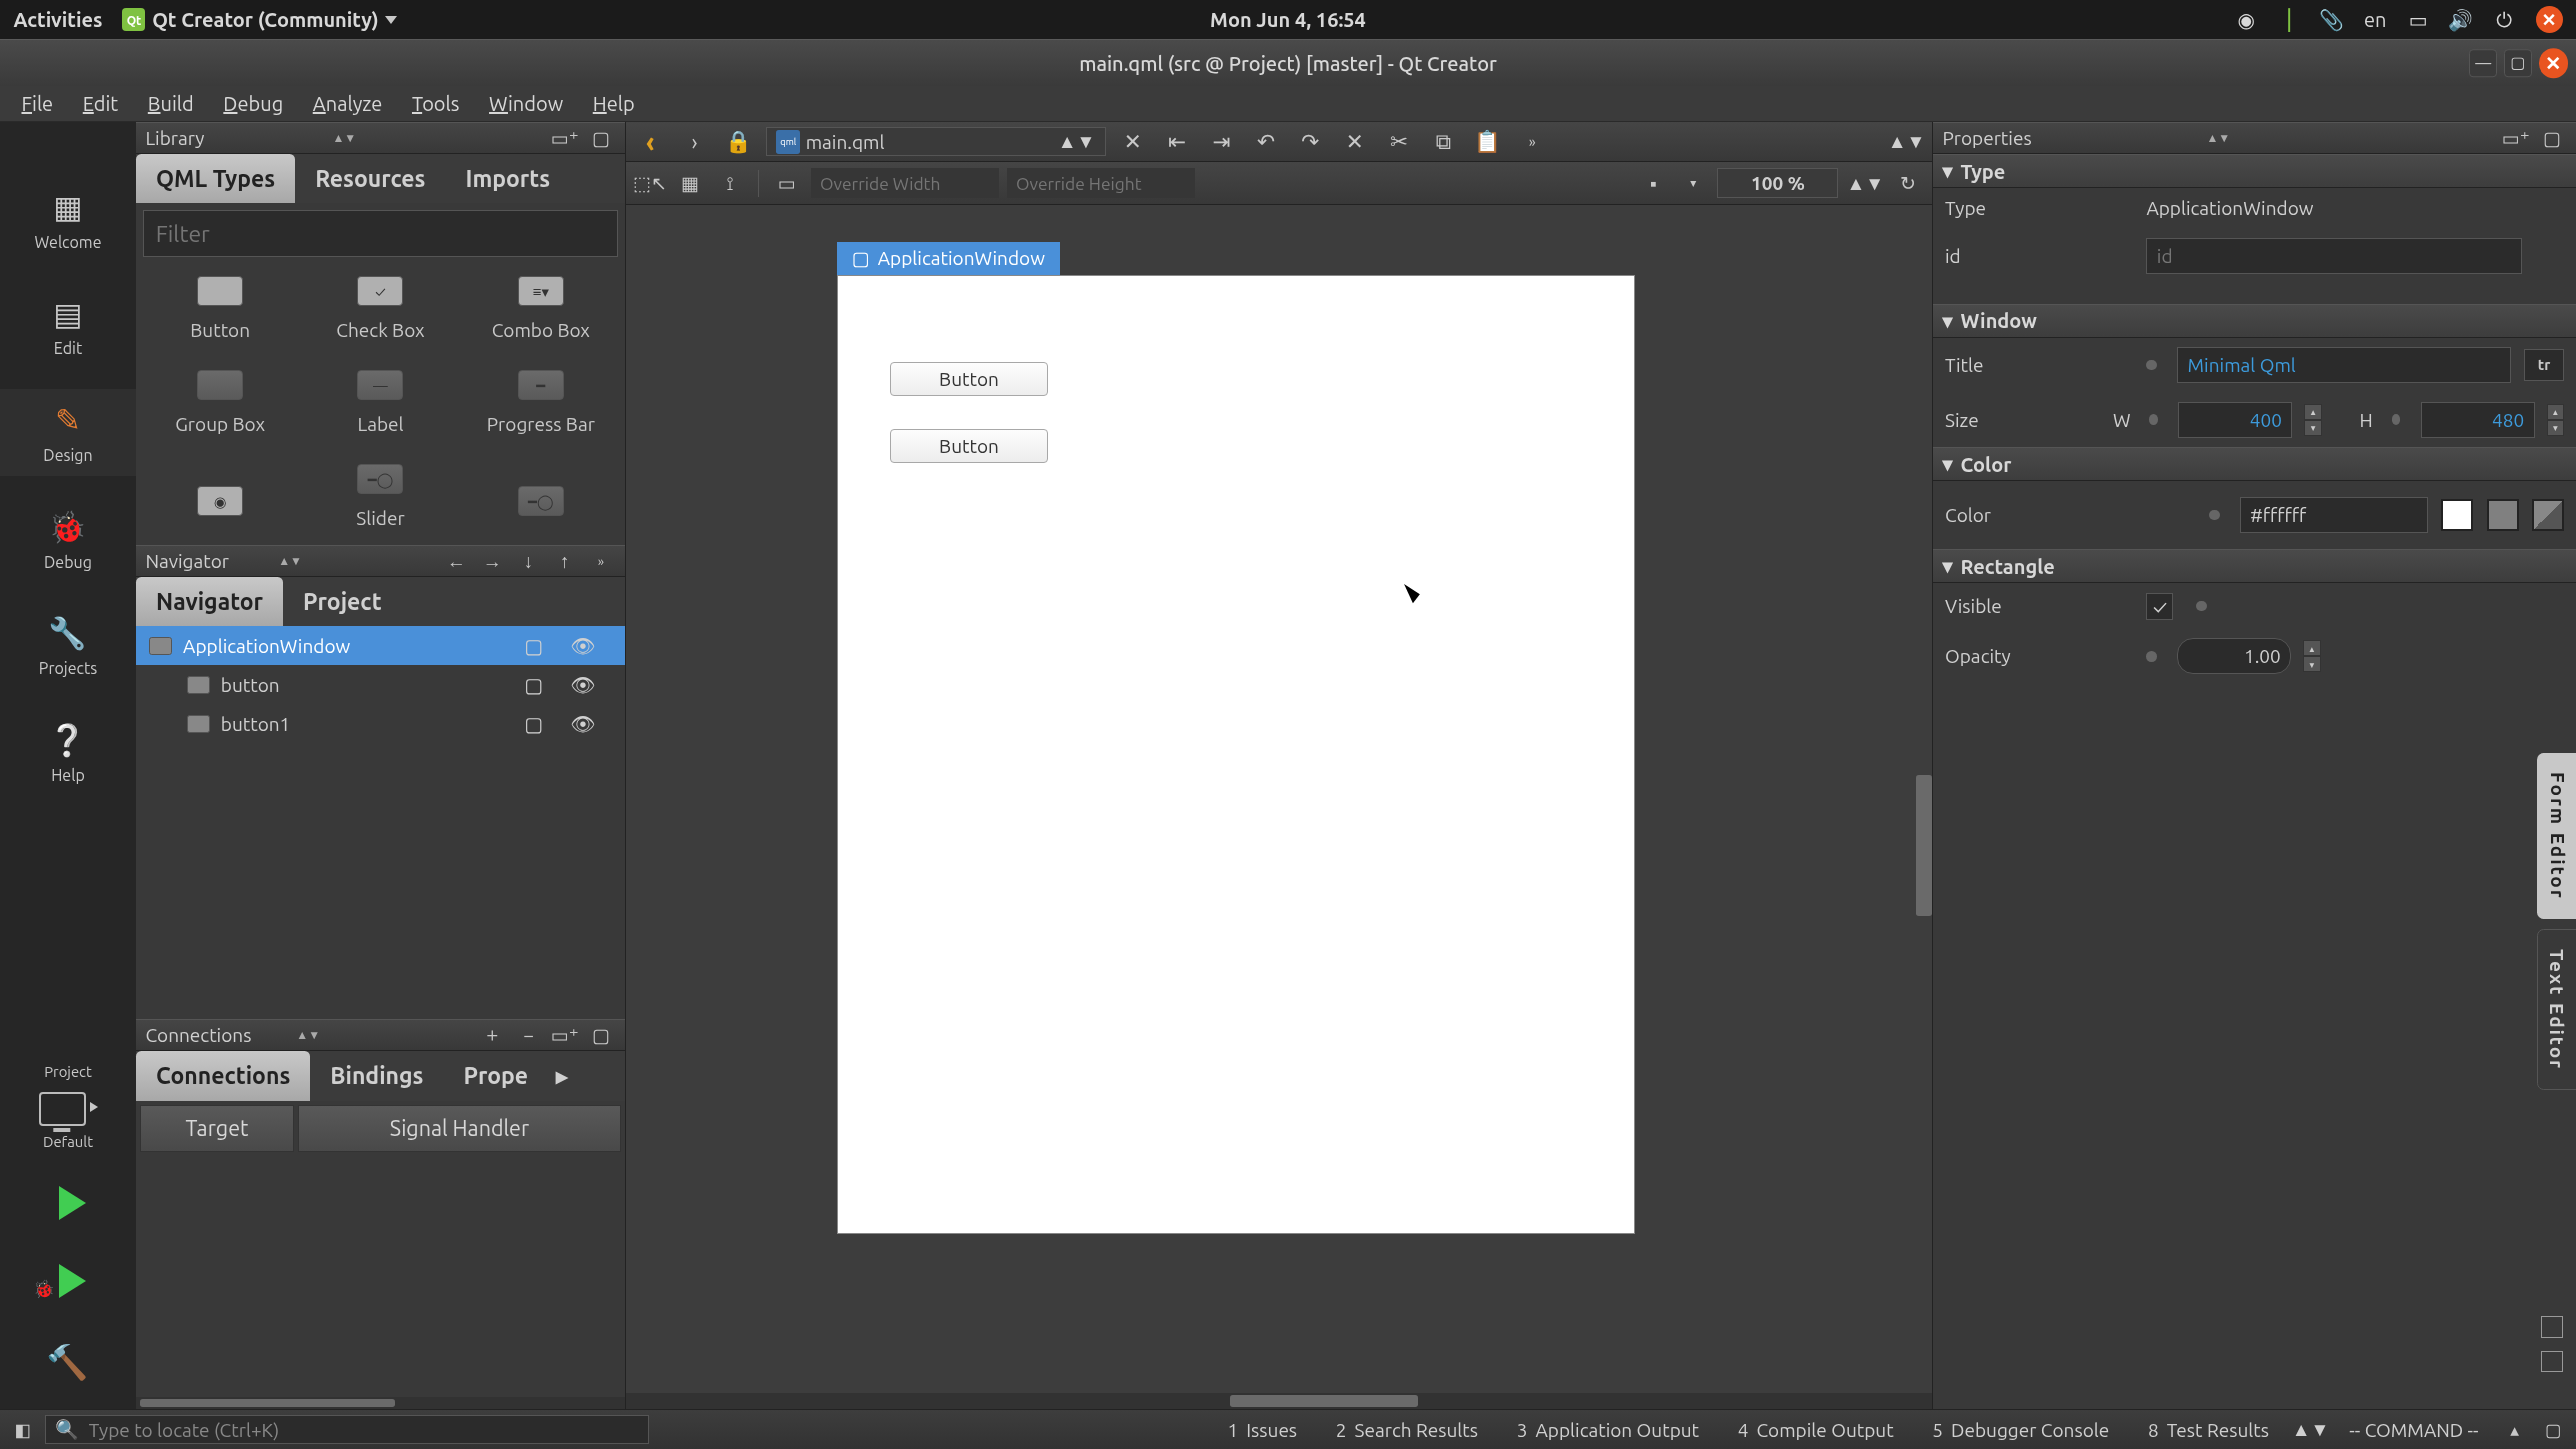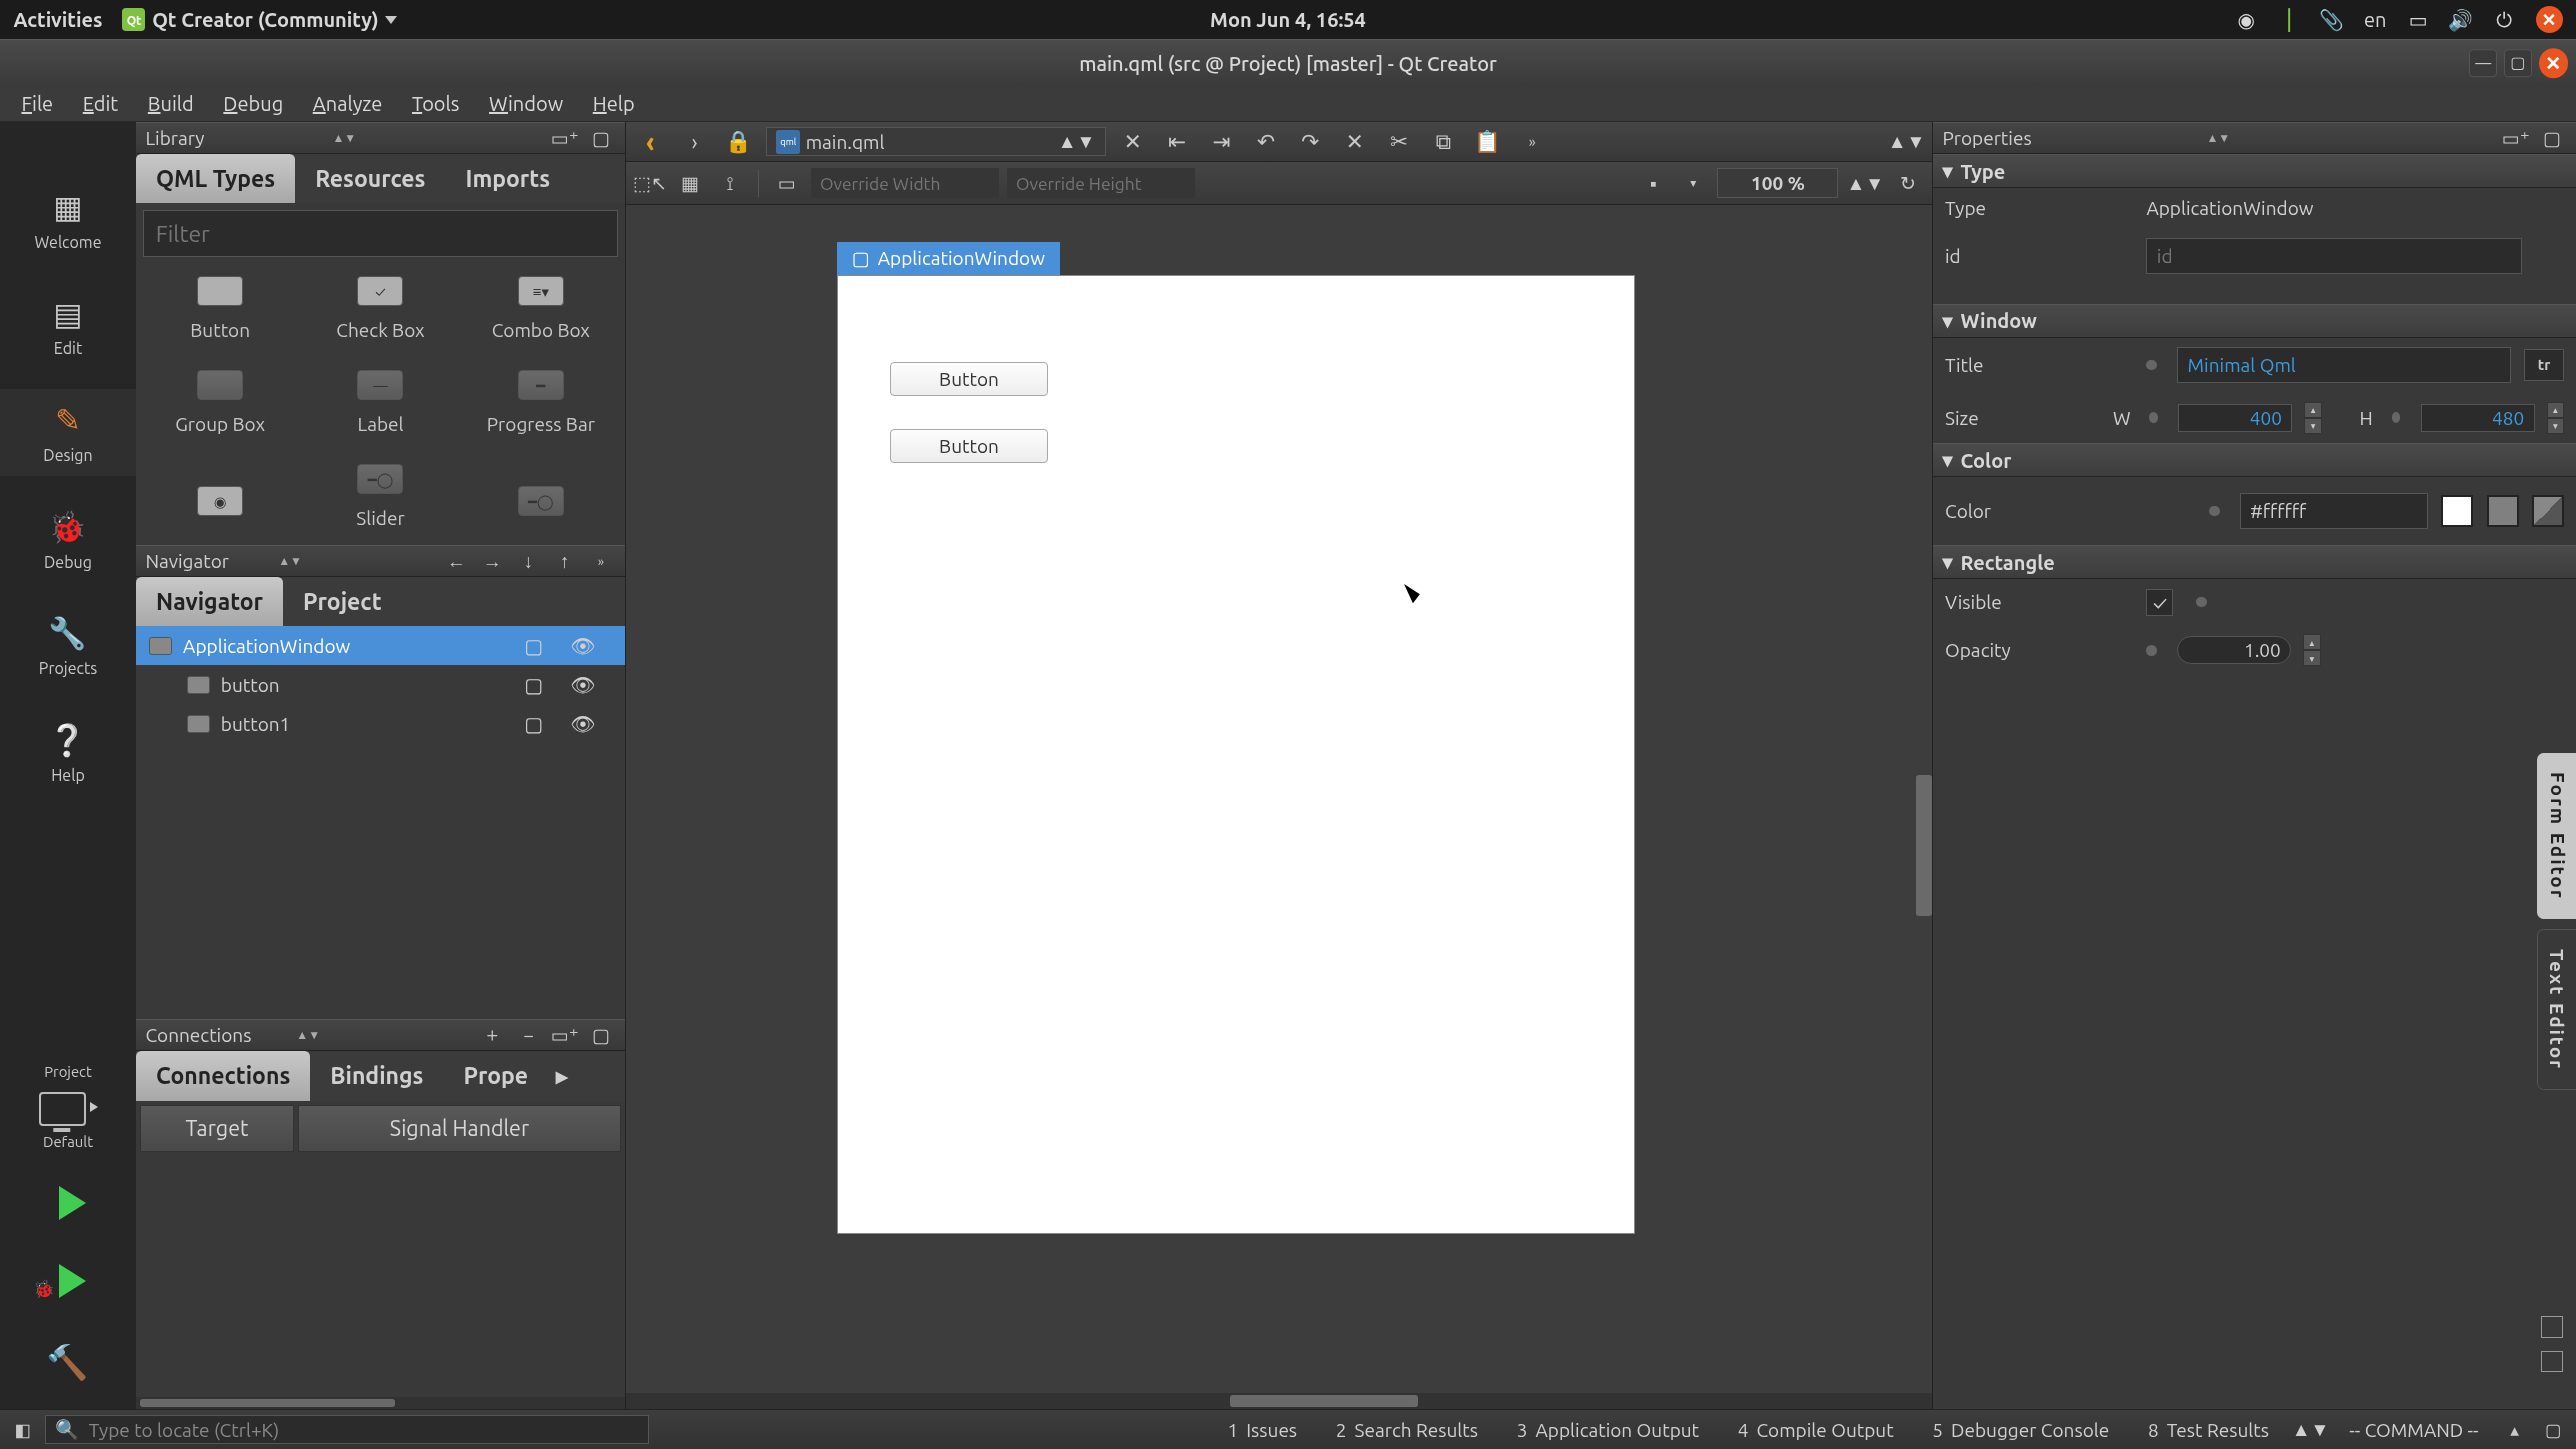--- a/index.html
+++ b/index.html
@@ -99,21 +99,21 @@
   .state-card { width: 282px; height: 60px; background: #4a90d9; color: #fff; font-size: 19px; padding: 6.7px 40px; display: flex; align-items: flex-start; border: 1.3px solid #3a7bbf; }
   .states-scrollbar { position: absolute; bottom: 0; left: 0; right: 0; height: 12px; background: #323232; }
 
   
   .right-col { width: 644px; background: #393939; display: flex; flex-direction: column; border-left: 1.3px solid #222; position: relative; }
   .prop-section-header { height: 34px; background: linear-gradient(#4a4a4a,#3d3d3d); display: flex; align-items: center; gap: 8px; padding: 0 9.4px; color: #d8d8d8; font-size: 20px; font-weight: 600; border-top: 0.7px solid #555; border-bottom: 0.7px solid #222; }
   .prop-row { display: flex; align-items: center; padding: 9.4px 12px; gap: 13.4px; }
   .prop-label { width: 188px; color: #d0d0d0; font-size: 19px; }
   .prop-value-static { color: #d0d0d0; font-size: 19px; }
   .prop-field { background: #2b2b2b; border: 1.3px solid #555; color: #3d9bdc; height: 36px; padding: 0 9.4px; font-size: 19px; flex: 1; max-width: 376px; }
-  .prop-field-small { width: 114px; background: #2b2b2b; border: 1.3px solid #555; color: #3d9bdc; height: 28px; text-align: right; padding: 0 9.4px; font-size: 19px; }
+  .prop-field-small { width: 114px; background: #2b2b2b; border: 1.3px solid #555; color: #3d9bdc; height: 36px; text-align: right; padding: 0 9.4px; font-size: 19px; }
   .spinner { display: flex; flex-direction: column; margin-left: -1.3px; }
   .spinner div { width: 17.4px; height: 16px; background: #555; border: 0.7px solid #333; display: flex; align-items: center; justify-content: center; font-size: 9.4px; color: #ccc; }
   .dim-label { color: #d0d0d0; font-size: 19px; margin: 0 5.4px 0 0; }
   .dot { width: 10.7px; height: 10.7px; border-radius: 50%; background: #666; margin-right: 6.7px; }
   .tr-box { width: 40px; height: 32px; background: #2b2b2b; border: 1.3px solid #555; color: #c8c8c8; display: flex; align-items: center; justify-content: center; font-size: 14.8px; font-weight: 700; }
   .color-swatch { width: 32px; height: 32px; border: 2px solid #222; }
   .checkbox { width: 27px; height: 27px; background: #2b2b2b; border: 1.3px solid #555; display: flex; align-items: center; justify-content: center; color: #d0d0d0; font-size: 20px; }
 
   .side-tabs { position: absolute; right: -1.3px; top: 631px; display: flex; flex-direction: column; gap: 10.7px; }
   .side-tab { writing-mode: vertical-rl; background: #c8c8c8; color: #222; font-size: 19px; font-weight: 600; padding: 19px 8px; border-radius: 6.7px 0 0 6.7px; letter-spacing: 2px; }

